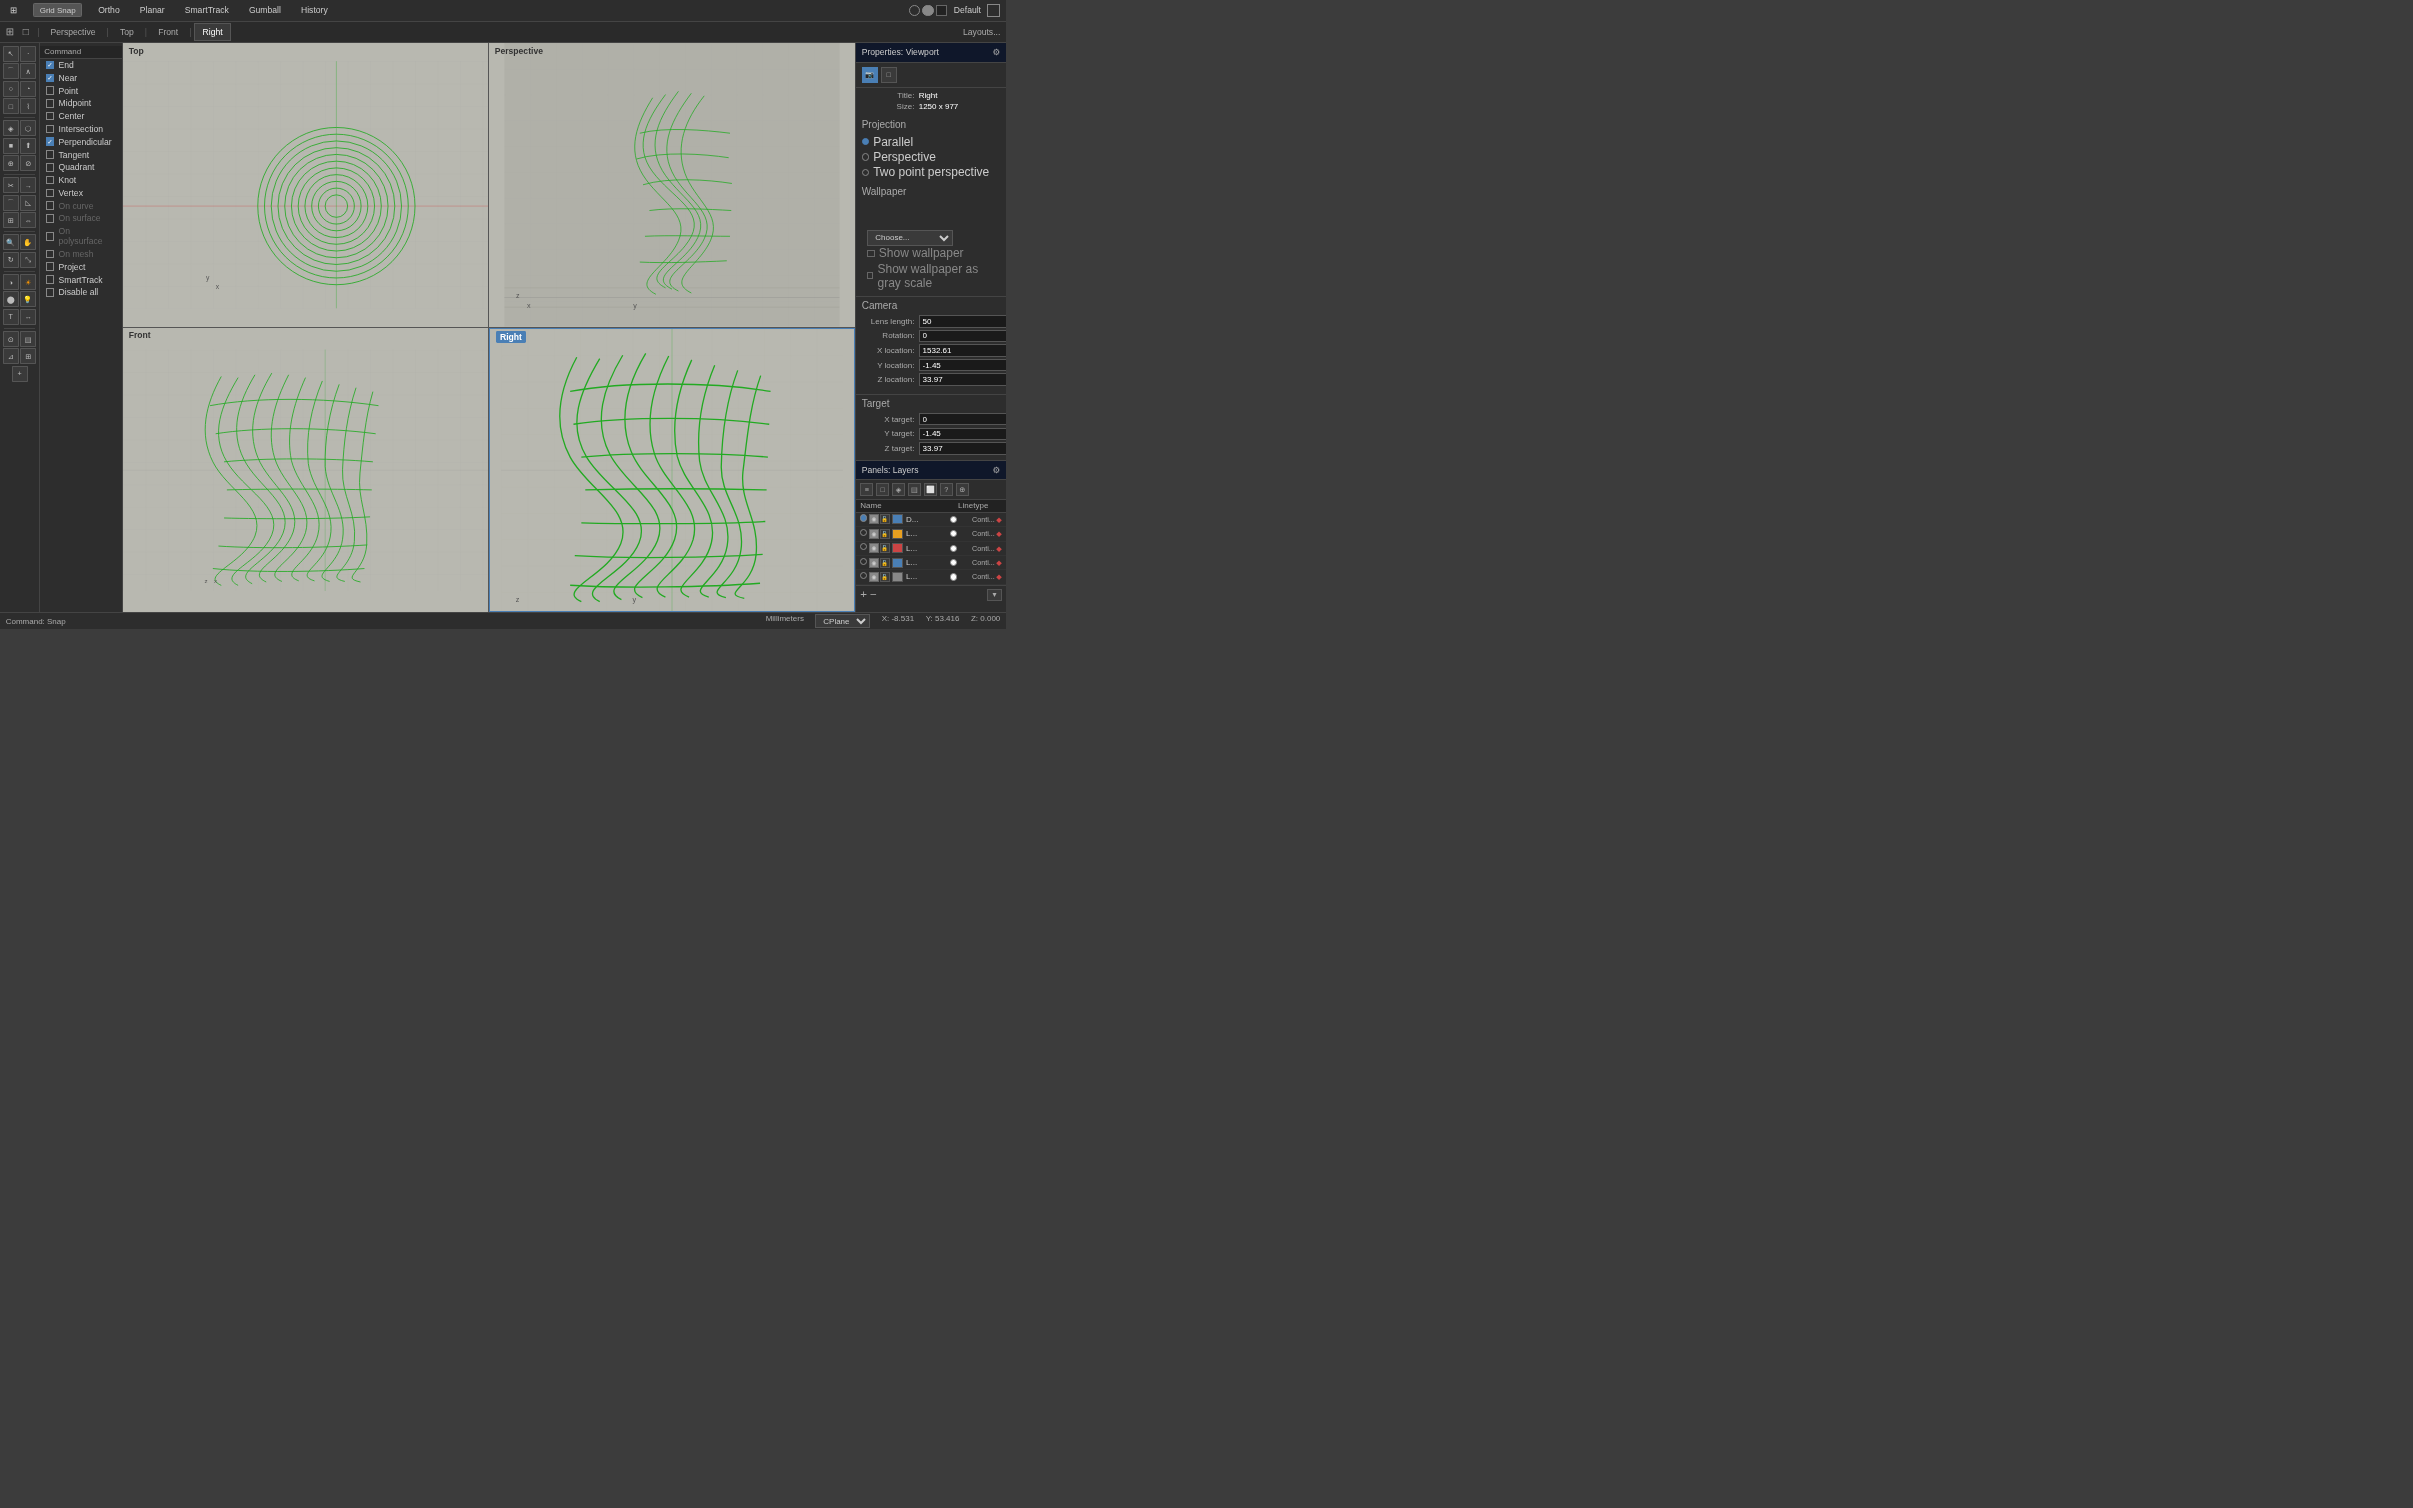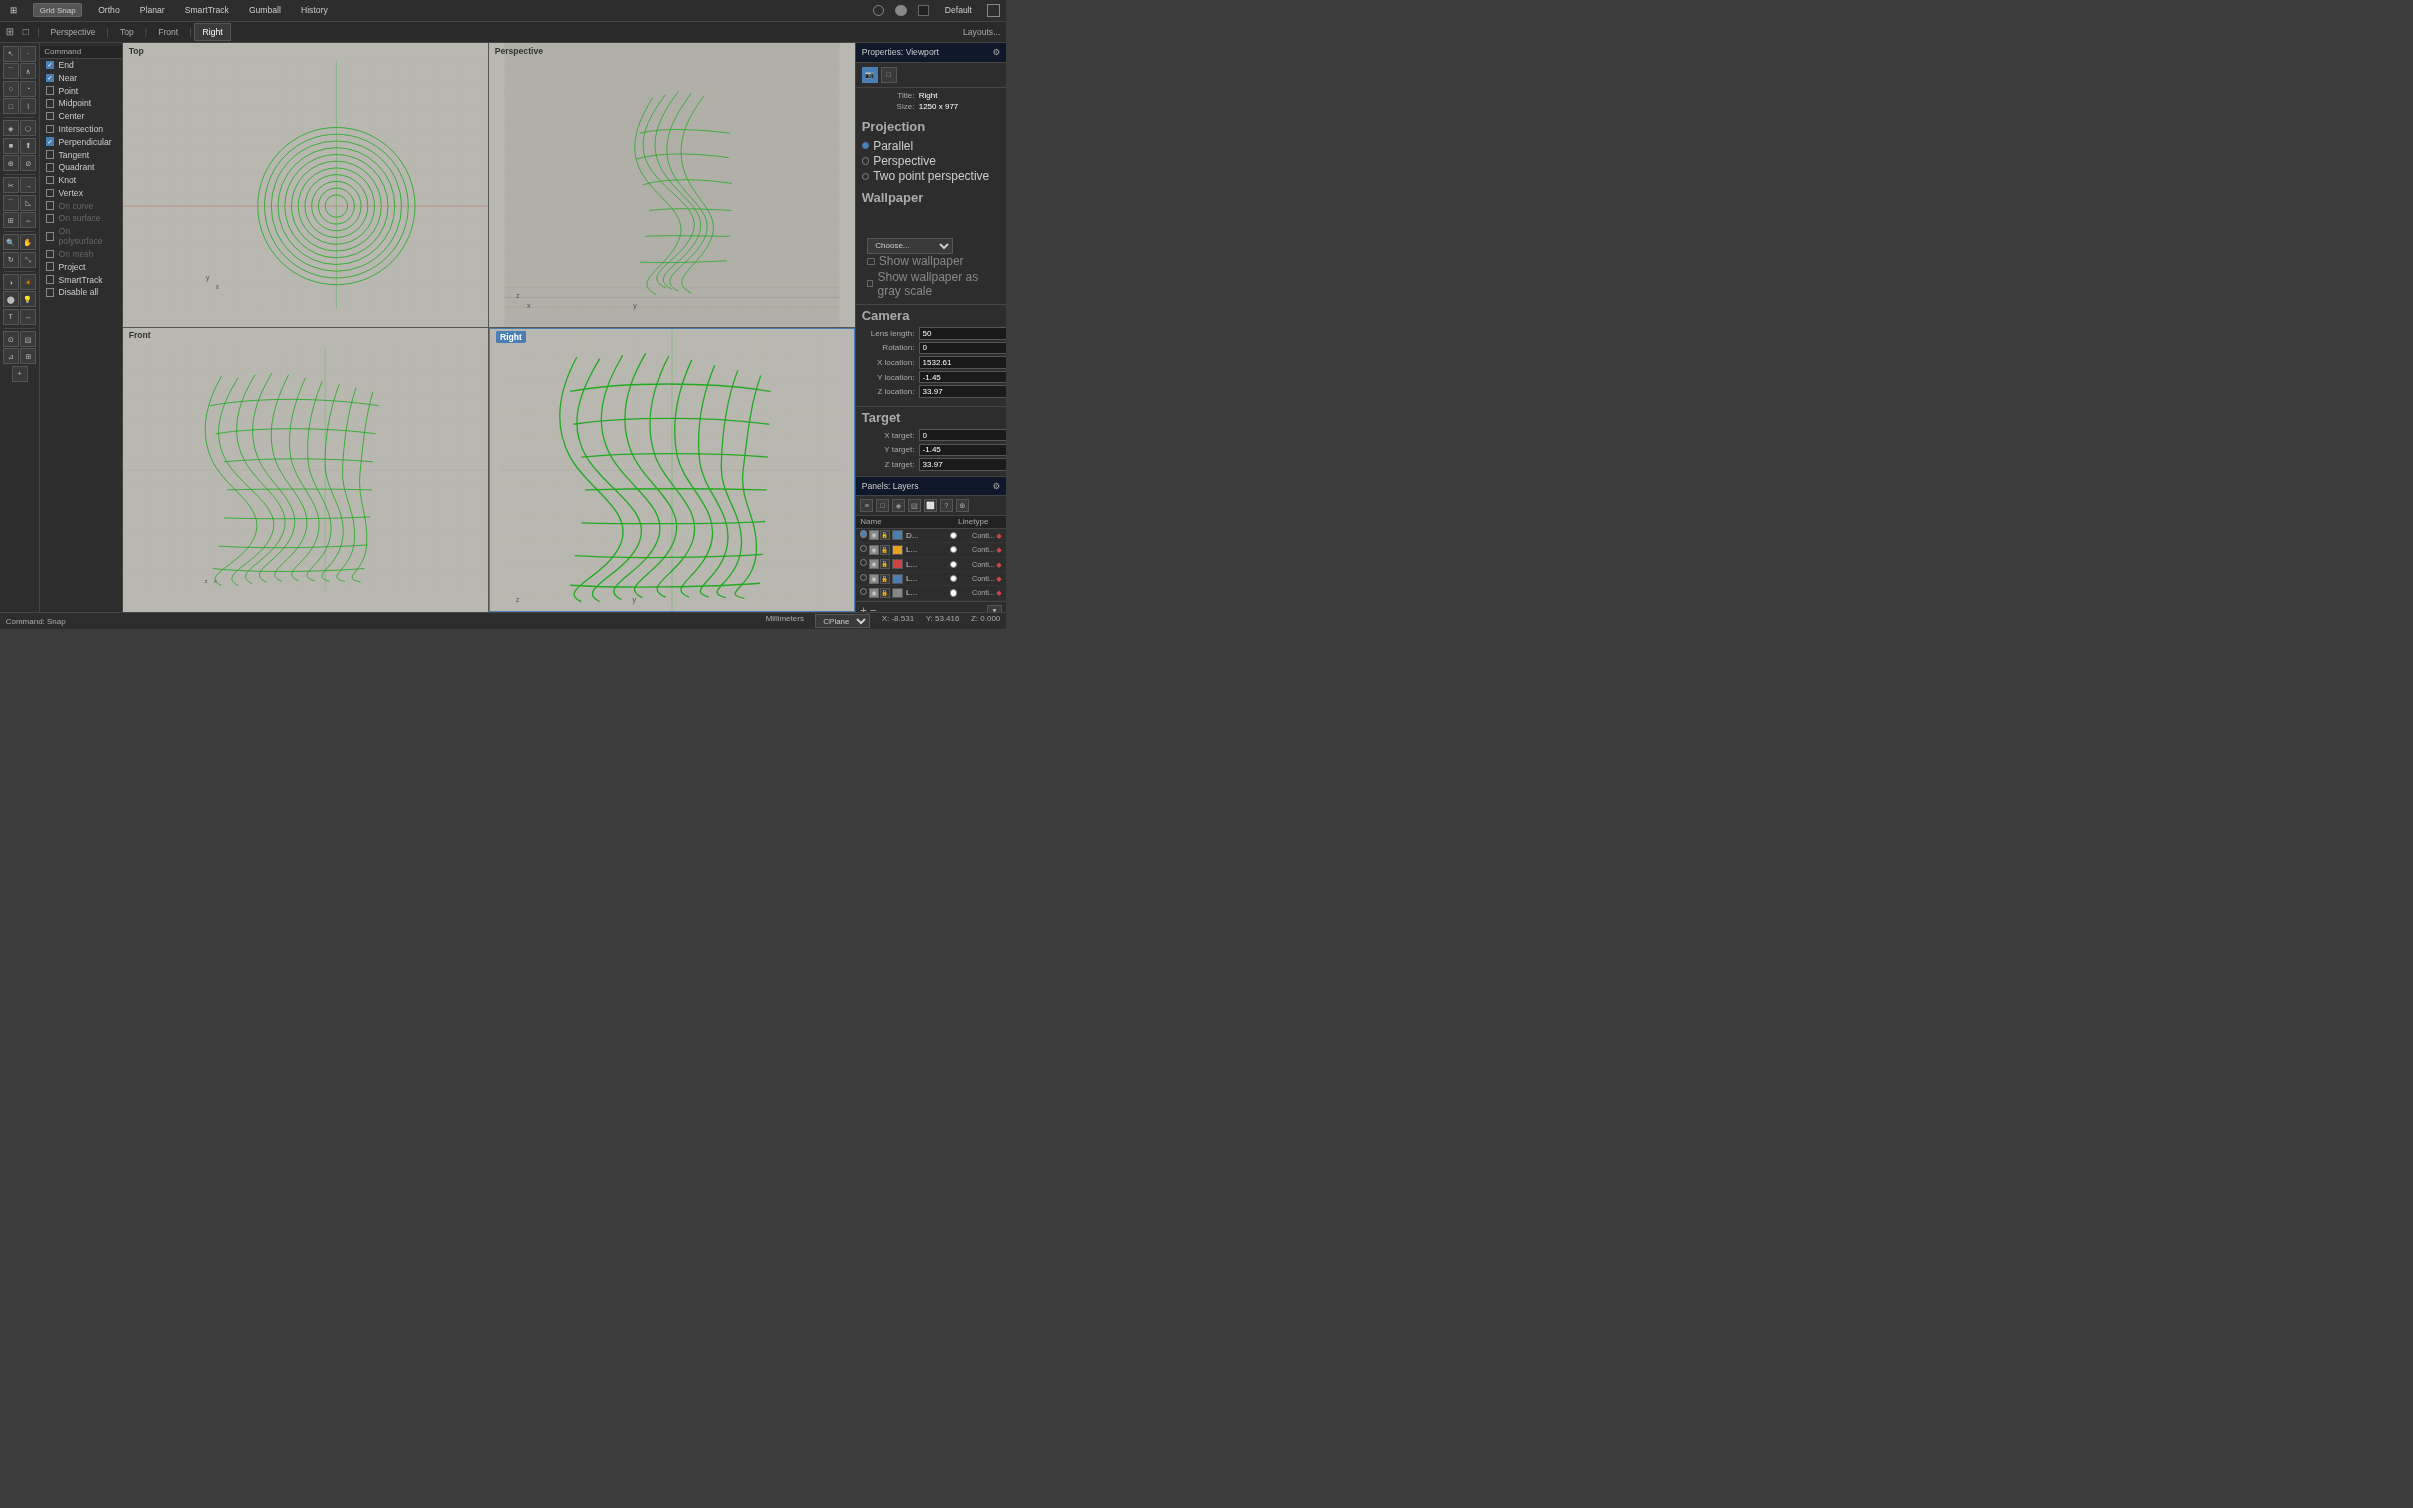--- a/index.html
+++ b/index.html
@@ -2,21 +2,21 @@
 <html style="font-size:11.5px"><head>
   <meta charset="utf-8">
   <style>
     * { box-sizing: border-box; margin: 0; padding: 0; }
     body { background: #3c3c3c; color: #ccc; font-family: Arial, sans-serif; font-size: 8.6px; width: 1006px; height: 629px; overflow: hidden; display: flex; flex-direction: column; }
 
     
     .menu-bar { background: #2d2d2d; height: 21.5px; display: flex; align-items: center; padding: 0 5.7px; gap: 11.5px; border-bottom: 0.7px solid #444; flex-shrink: 0; }
     .menu-bar-item { color: #ccc; font-size: 8.6px; cursor: pointer; padding: 1.4px 4.3px; }
     .menu-snap-btn { background: #555; border: 0.7px solid #666; color: #ccc; padding: 1.4px 5.7px; font-size: 8px; border-radius: 1.4px; cursor: pointer; }
-    .menu-right { margin-left: auto; display: flex; align-items: center; gap: 11px; }
+    .menu-right { margin-left: auto; display: flex; align-items: center; gap: 2px; }
     .circle-btn { width: 11.5px; height: 11.5px; border-radius: 50%; border: 0.7px solid #888; background: transparent; cursor: pointer; }
     .circle-btn.filled { background: #888; }
     .square-btn { width: 11.5px; height: 11.5px; background: #222; border: 0.7px solid #666; cursor: pointer; }
     .window-icon { width: 13px; height: 13px; border: 0.7px solid #888; background: transparent; cursor: pointer; }
 
     
     .viewport-tabs { background: #2a2a2a; height: 21.5px; display: flex; align-items: center; padding: 0 5.7px; gap: 2.9px; border-bottom: 0.7px solid #444; flex-shrink: 0; }
     .vp-tab-icon { color: #aaa; font-size: 10px; margin-right: 5.7px; cursor: pointer; }
     .vp-tab { color: #aaa; font-size: 8.6px; padding: 2.9px 7.2px; cursor: pointer; border: 0.7px solid transparent; }
     .vp-tab.active { color: #fff; border-color: #555; background: #3a3a3a; }
@@ -45,21 +45,21 @@
     .panel-icon { width: 16px; height: 16px; background: #3a3a3a; border: 0.7px solid #555; display: flex; align-items: center; justify-content: center; font-size: 7.2px; color: #aaa; cursor: pointer; }
     .panel-section { padding: 2.9px 5.7px; }
     .prop-row { display: flex; align-items: center; margin-bottom: 2.2px; }
     .prop-label { color: #aaa; font-size: 8px; min-width: 57px; text-align: right; padding-right: 4.3px; }
     .prop-value { color: #fff; font-size: 8px; background: #1a1a1a; border: 0.7px solid #555; padding: 0.7px 2.9px; flex: 1; }
     .prop-value-text { color: #fff; font-size: 8px; }
     .radio-group { padding: 2.9px 5.7px; }
     .radio-item { display: flex; align-items: center; gap: 4.3px; margin-bottom: 1.4px; color: #ccc; font-size: 12px; cursor: pointer; }
     .radio-circle { width: 7.2px; height: 7.2px; border-radius: 50%; border: 0.7px solid #888; background: transparent; flex-shrink: 0; }
     .radio-circle.selected { background: #4a7fb5; border-color: #4a7fb5; }
-    .section-label { color: #aaa; font-size: 13px; padding: 2.9px 5.7px 1.4px; font-weight: bold; }
+    .section-label { color: #aaa; font-size: 10px; padding: 2.9px 5.7px 1.4px; font-weight: normal; }
     .wallpaper-select { background: #3a3a3a; border: 0.7px solid #555; color: #ccc; font-size: 8px; padding: 1.4px 2.9px; width: 86px; margin-left: 5.7px; cursor: pointer; margin-top: 28px; }
     .checkbox-item { display: flex; align-items: center; gap: 4.3px; color: #888; font-size: 12px; padding: 0.7px 5.7px; }
     .checkbox-box { width: 7.2px; height: 7.2px; border: 0.7px solid #666; background: transparent; }
     .camera-section { border-top: 0.7px solid #444; margin-top: 2.9px; }
     .target-section { border-top: 0.7px solid #444; margin-top: 2.9px; }
     .gear-icon { color: #aaa; font-size: 8.6px; cursor: pointer; }
 
     
     .layers-panel { flex: 1; border-top: 0.7px solid #444; display: flex; flex-direction: column; min-height: 115px; }
     .layers-toolbar { display: flex; gap: 2.9px; padding: 2.9px 4.3px; border-bottom: 0.7px solid #444; align-items: center; }

